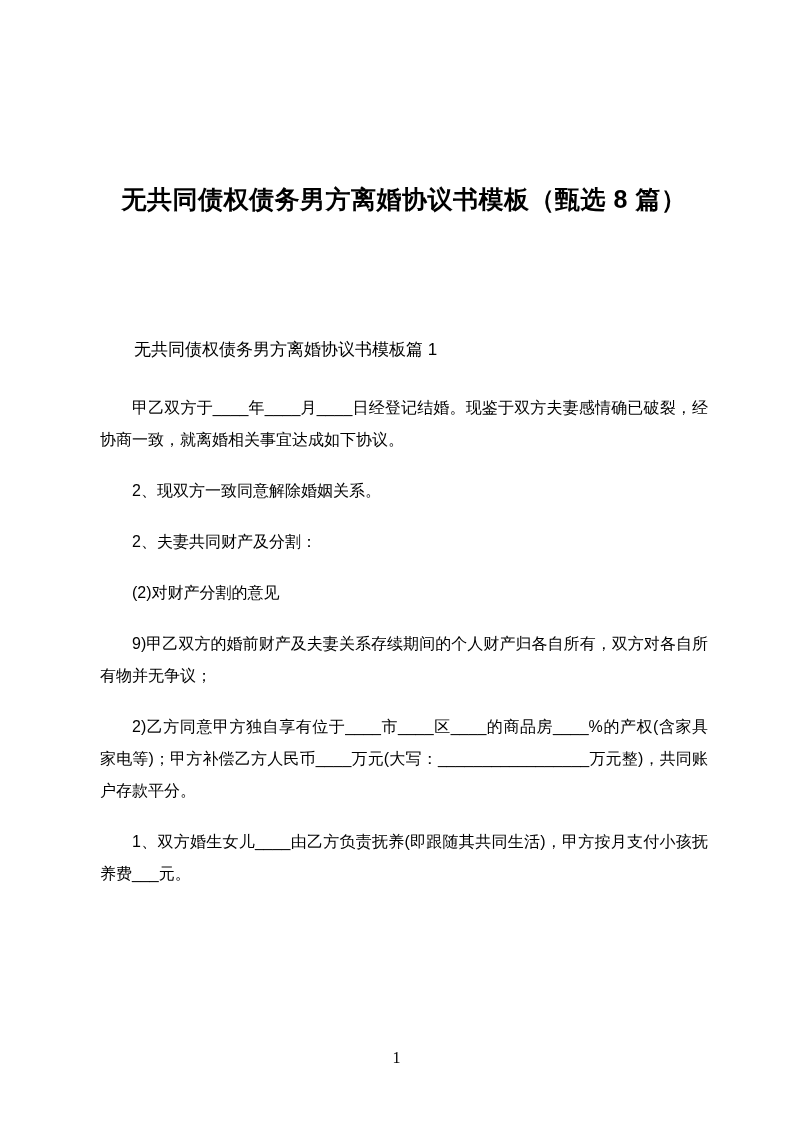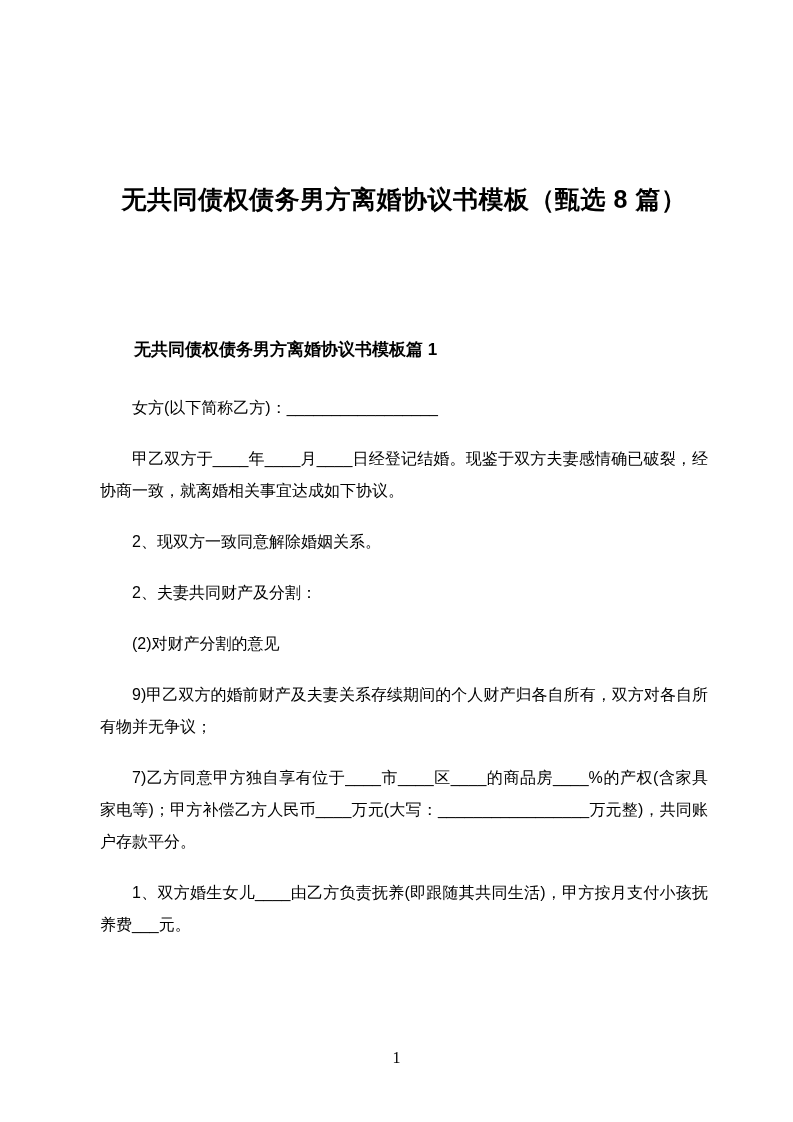--- a/index.html
+++ b/index.html
@@ -28,21 +28,21 @@
     font-size: 25px;
     font-weight: bold;
     line-height: 34px;
     text-align: center;
     margin: 0 0 118px 0;
     letter-spacing: 0.5px;
     white-space: nowrap;
   }
   .section-heading {
     font-size: 17px;
-    font-weight: bold;
+    font-weight: normal;
     line-height: 32px;
     margin: 0 0 26px 0;
     text-indent: 2em;
   }
   .content p.body-par {
     font-size: 16px;
     line-height: 32px;
     margin: 0 0 19px 0;
     text-align: justify;
     text-indent: 2em;
@@ -62,32 +62,31 @@
 </head>
 <body>
 
 <div class="page">
   <div class="content">
     <h1 class="doc-title">无共同债权债务男方离婚协议书模板（甄选 8 篇）</h1>
 
     <h2 class="section-heading">无共同债权债务男方离婚协议书模板篇 1</h2>
 
 
-    <p class="body-par">女方(以下简称乙方)：_________________</p>
 
     <p class="body-par">甲乙双方于____年____月____日经登记结婚。现鉴于双方夫妻感情确已破裂，经协商一致，就离婚相关事宜达成如下协议。</p>
 
     <p class="body-par">2、现双方一致同意解除婚姻关系。</p>
 
     <p class="body-par">2、夫妻共同财产及分割：</p>
 
 
     <p class="body-par">(2)对财产分割的意见</p>
 
     <p class="body-par">9)甲乙双方的婚前财产及夫妻关系存续期间的个人财产归各自所有，双方对各自所有物并无争议；</p>
 
-    <p class="body-par">7)乙方同意甲方独自享有位于____市____区____的商品房____%的产权(含家具家电等)；甲方补偿乙方人民币____万元(大写：_________________万元整)，共同账户存款平分。</p>
+    <p class="body-par">2)乙方同意甲方独自享有位于____市____区____的商品房____%的产权(含家具家电等)；甲方补偿乙方人民币____万元(大写：_________________万元整)，共同账户存款平分。</p>
 
     <p class="body-par">1、双方婚生女儿____由乙方负责抚养(即跟随其共同生活)，甲方按月支付小孩抚养费___元。</p>
   </div>
 
   <div class="page-number">1</div>
 </div>
 
 </body></html>

